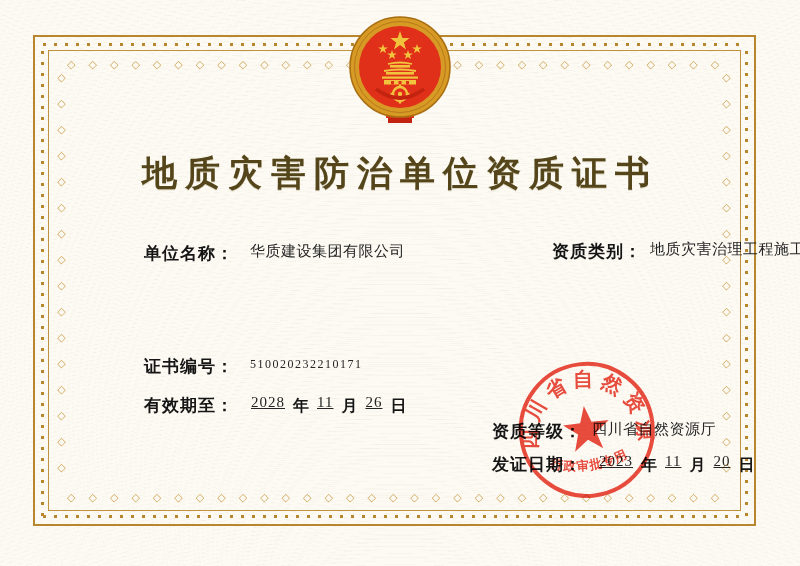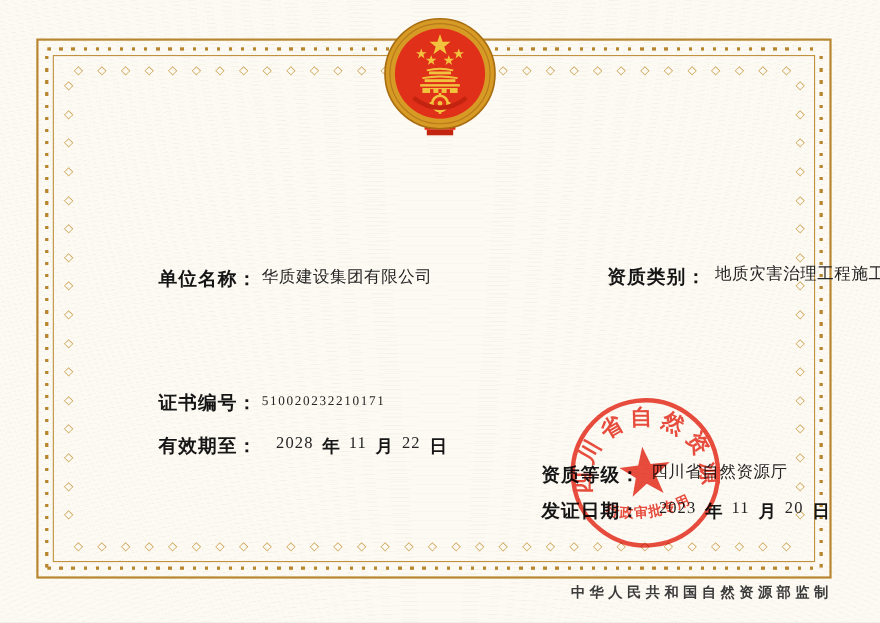--- a/index.html
+++ b/index.html
@@ -39,24 +39,24 @@
   .emblem{position:absolute;left:342px;top:14px;width:116px;height:112px;z-index:5;}
   
   .title{
     position:absolute;left:0;right:0;top:150px;text-align:center;
     font-size:35px;font-weight:bold;letter-spacing:8px;color:#54451a;
     text-shadow:0 1px 0 rgba(120,100,40,.25);
   }
   
   .row{position:absolute;white-space:nowrap;color:#151515;}
   .lbl{font-size:17px;font-weight:bold;letter-spacing:1px;margin-left:44px;}
-  .val{font-size:15px;color:#242424;position:relative;top:-3px;letter-spacing:.5px;}
+  .val{font-size:15px;color:#242424;margin-left:12px;position:relative;top:-3px;letter-spacing:.5px;}
   .val.mono{font-size:12px;letter-spacing:1.5px;top:-4px;}
   .dateval{margin-left:6px;font-size:17px;}
-  .dateval .num{font-size:15px;position:relative;top:-4px;margin:0 7px;letter-spacing:1px;color:#242424;}
+  .dateval .num{font-size:15px;position:relative;top:-4px;margin:0 7px;letter-spacing:1px;color:#242424;text-decoration:underline;}
   .dateval .unit{font-size:16px;font-weight:bold;margin:0 1px;}
   
   .seal{position:absolute;left:506px;top:356px;width:160px;height:152px;z-index:6;
         opacity:.9;mix-blend-mode:multiply;transform:rotate(-7deg);}
   
   .footer{
     position:absolute;right:43px;top:530px;font-size:13px;font-weight:bold;
     letter-spacing:4px;color:#3b3b3b;
   }
 </style>
@@ -119,32 +119,33 @@
       <g fill="#f2c33d">
         <rect x="56.8" y="69.5" width="2.4" height="3"></rect>
         <rect x="56.8" y="85.5" width="2.4" height="3"></rect>
         <rect x="48.5" y="77.8" width="3" height="2.4"></rect>
         <rect x="64.5" y="77.8" width="3" height="2.4"></rect>
       </g>
       <path d="M34,74 Q58,92 82,74" stroke="#c32410" stroke-width="4" fill="none"></path>
     </g>
   </svg>
 
+  <div class="title">地质灾害防治单位资质证书</div>
 
   <div class="row" style="left:100px;top:242px">
     <span class="lbl">单位名称：</span>
     <span class="val">华质建设集团有限公司</span>
   </div>
   <div class="row" style="left:100px;top:355px">
     <span class="lbl">证书编号：</span>
     <span class="val mono">510020232210171</span>
   </div>
   <div class="row" style="left:100px;top:394px">
     <span class="lbl">有效期至：</span>
-    <span class="dateval"><span class="num">2028</span><span class="unit">年</span><span class="num">11</span><span class="unit">月</span><span class="num">22</span><span class="unit">日</span></span>
+    <span class="dateval"><span class="num">2028</span><span class="unit">年</span><span class="num">11</span><span class="unit">月</span><span class="num">26</span><span class="unit">日</span></span>
   </div>
 
   <div class="row" style="left:508px;top:240px">
     <span class="lbl">资质类别：</span>
     <span class="val" style="margin-left:4px">地质灾害治理工程施工</span>
   </div>
   <div class="row" style="left:448px;top:420px">
     <span class="lbl">资质等级：</span>
     <span class="val" style="margin-left:6px">四川省自然资源厅</span>
   </div>
@@ -161,14 +162,13 @@
     <circle cx="81" cy="74" r="66" fill="none" stroke="#e8392b" stroke-width="4"></circle>
     <path d="M81,50 L86.7,66.5 L104,66.8 L90.2,77.5 L95.2,94.2 L81,84 L66.8,94.2 L71.8,77.5 L58,66.8 L75.3,66.5 Z" fill="#e8392b"></path>
     <text font-size="20" font-weight="bold" fill="#e8392b" letter-spacing="6" font-family="Liberation Serif, DejaVu Serif, serif">
       <textPath href="#sealArc" startOffset="4">四川省自然资源厅</textPath>
     </text>
     <text font-size="12.5" font-weight="bold" fill="#e8392b" letter-spacing="1" font-family="Liberation Serif, DejaVu Serif, serif">
       <textPath href="#sealBottomArc" startOffset="2">行政审批专用章</textPath>
     </text>
   </svg>
 
-  <div class="footer">中华人民共和国自然资源部监制</div>
 </div>
 
 </body></html>

